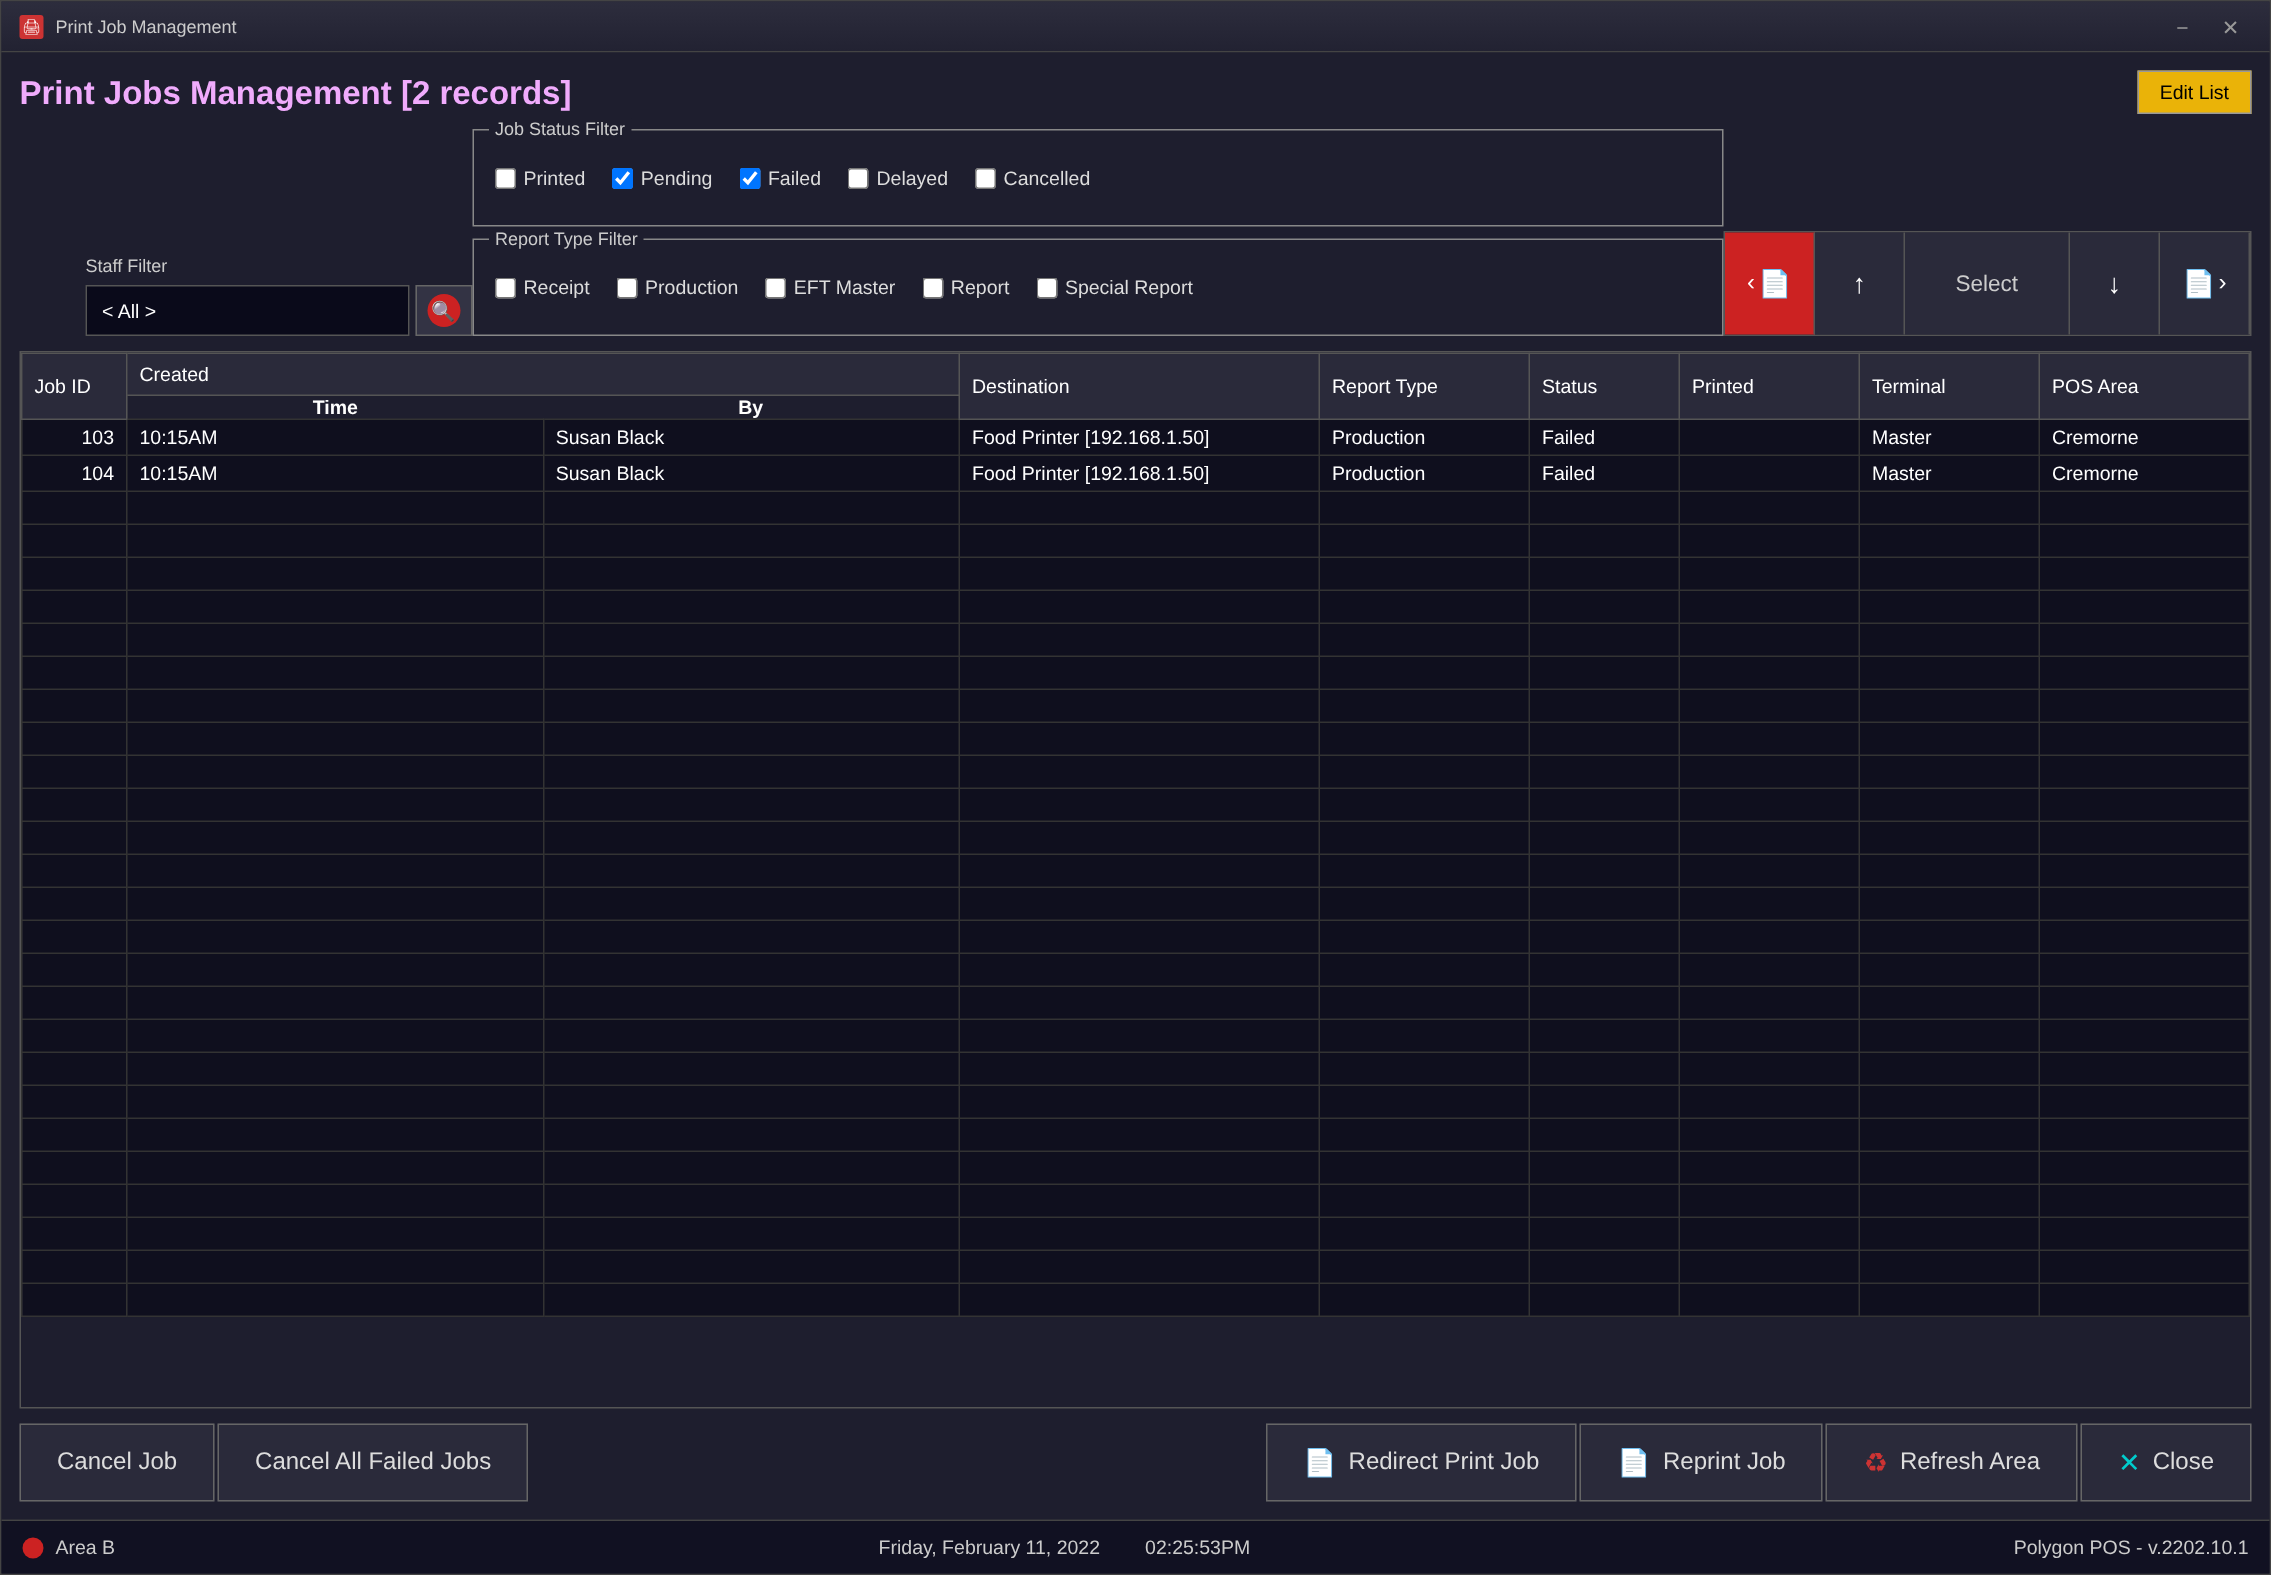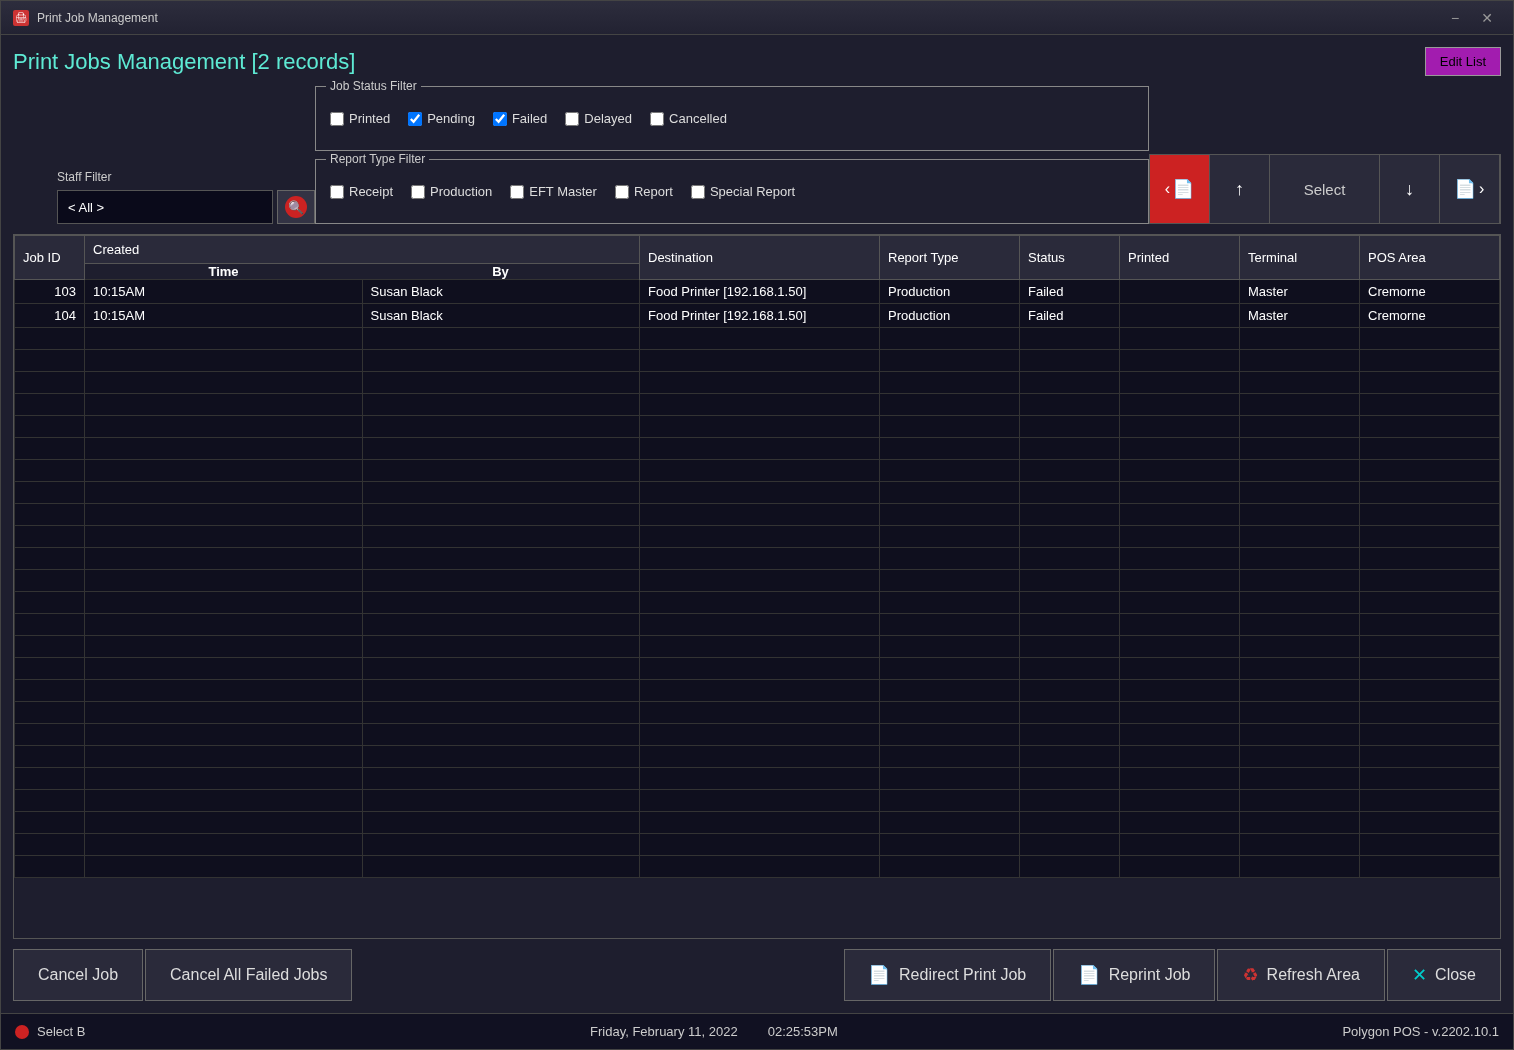--- a/index.html
+++ b/index.html
@@ -83,26 +83,26 @@
     }
 
     .header-row {
       display: flex;
       align-items: center;
       justify-content: space-between;
     }
 
     .page-title {
       font-size: 22px;
-      font-weight: normal;
-      color: #5eead4;
+      font-weight: bold;
+      color: #f0abfc;
     }
 
     .edit-list-btn {
-      background: #a21caf;
+      background: #eab308;
       color: #000;
       border: 1px solid #999;
       padding: 6px 14px;
       cursor: pointer;
       font-size: 13px;
     }
 
     .filters-row {
       display: flex;
       gap: 0;
@@ -825,21 +825,21 @@
           <span class="btn-icon cyan">✕</span>
           <span>Close</span>
         </button>
       </div>
     </div>
   </div>
 
   <div class="status-bar">
     <div class="status-bar-left">
       <div class="status-indicator"></div>
-      <span class="status-text">Select B</span>
+      <span class="status-text">Area B</span>
     </div>
     <div class="status-center">
       <span class="status-text">Friday, February 11, 2022</span>
       <span class="status-text">02:25:53PM</span>
     </div>
     <div class="status-right">
       <span class="status-text">Polygon POS - v.2202.10.1</span>
     </div>
   </div>
 </div>

